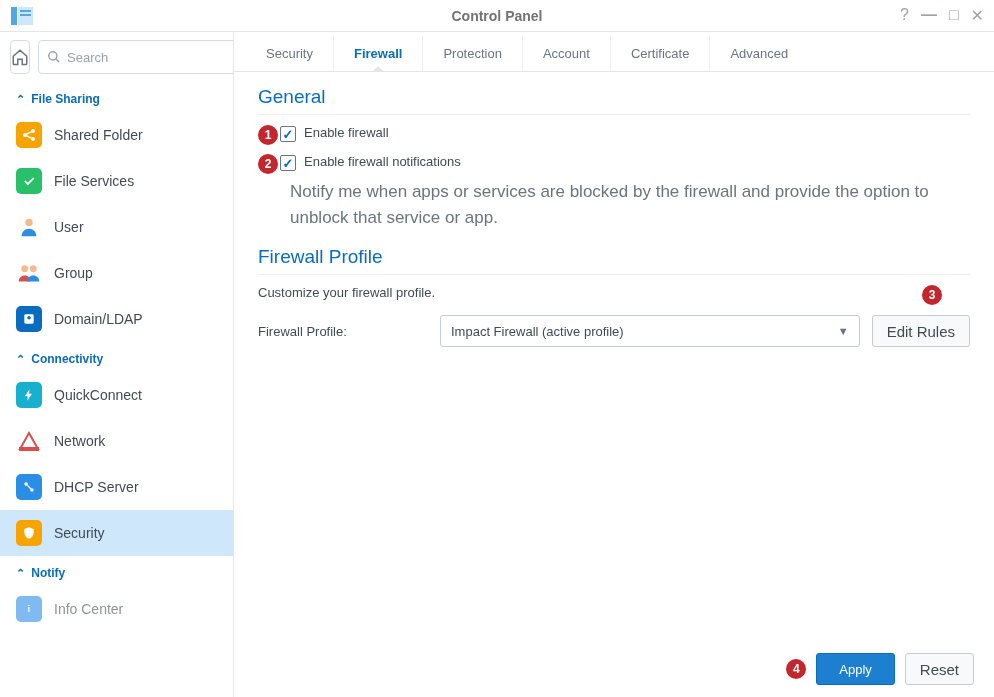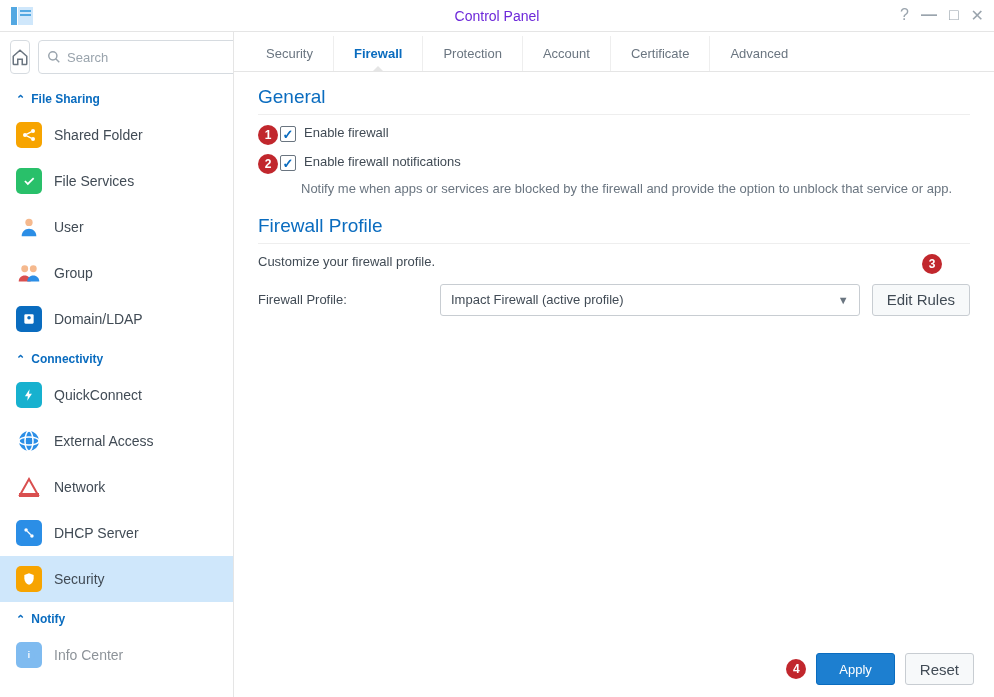--- a/index.html
+++ b/index.html
@@ -21,21 +21,21 @@
       padding: 0 10px;
       border-bottom: 1px solid #e5e5e5;
       position: relative;
     }
     .titlebar .app-icon {
       width: 24px; height: 24px;
       display: flex; align-items: center; justify-content: center;
     }
     .titlebar .title {
       position: absolute; left: 0; right: 0; text-align: center;
-      font-weight: 400; color: #6d28d9; font-size: 14px;
+      font-weight: 700; color: #737373; font-size: 14px;
       pointer-events: none;
     }
     .titlebar .win-btns {
       margin-left: auto; display: flex; gap: 12px;
       color: #9aa4ad; font-size: 16px;
     }
     .titlebar .win-btns span { cursor: pointer; }
     
     .container { display: flex; height: calc(100% - 32px); }
     .sidebar {
@@ -138,22 +138,22 @@
       border: 1px solid #6a7580; border-radius: 2px;
       display: inline-flex; align-items: center; justify-content: center;
       cursor: pointer; background: #fff;
       flex-shrink: 0; margin-top: 1px;
     }
     .checkbox.checked::before {
       content: "✓"; color: #0a6cbf; font-size: 13px; font-weight: bold;
       line-height: 1;
     }
     .desc {
-      color: #6a7580; font-size: 13px;
-      margin: 4px 0 16px 21px; line-height: 1.5;
+      color: #6a7580; font-size: 17px;
+      margin: 4px 0 16px 10px; line-height: 1.5;
     }
     .profile-row {
       display: flex; align-items: center; gap: 12px;
       margin-top: 10px;
     }
     .profile-row .label { width: 170px; color: #414b55; }
     .select {
       flex: 1; max-width: 430px;
       height: 32px; border: 1px solid #c8cdd2; border-radius: 3px;
       display: flex; align-items: center; justify-content: space-between;
@@ -279,30 +279,20 @@
       <div class="ico" style="background:#17b1cf">
         <svg width="14" height="14" viewBox="0 0 24 24" fill="#fff">
             <path d="M13 2L5 14h5l-1 8 8-12h-5z"></path>
           </svg>
       </div>
       <span class="lbl">QuickConnect</span>
     </div>
     <div class="sb-item">
       <div class="ico">
         <svg width="24" height="24" viewBox="0 0 24 24">
-            <circle cx="12" cy="12" r="10" fill="#2b8ee6"></circle>
-            <ellipse cx="12" cy="12" rx="10" ry="4" fill="none" stroke="#fff" stroke-width="1.5"></ellipse>
-            <ellipse cx="12" cy="12" rx="4" ry="10" fill="none" stroke="#fff" stroke-width="1.5"></ellipse>
-          </svg>
-      </div>
-      <span class="lbl">External Access</span>
-    </div>
-    <div class="sb-item">
-      <div class="ico">
-        <svg width="24" height="24" viewBox="0 0 24 24">
             <path d="M3 20L12 4l9 16z" fill="none" stroke="#d94f4f" stroke-width="2"></path>
             <rect x="2" y="18" width="20" height="4" fill="#d94f4f"></rect>
           </svg>
       </div>
       <span class="lbl">Network</span>
     </div>
     <div class="sb-item">
       <div class="ico" style="background:#2b8ee6">
         <svg width="14" height="14" viewBox="0 0 24 24" fill="#fff">
             <circle cx="7" cy="7" r="3"></circle>

